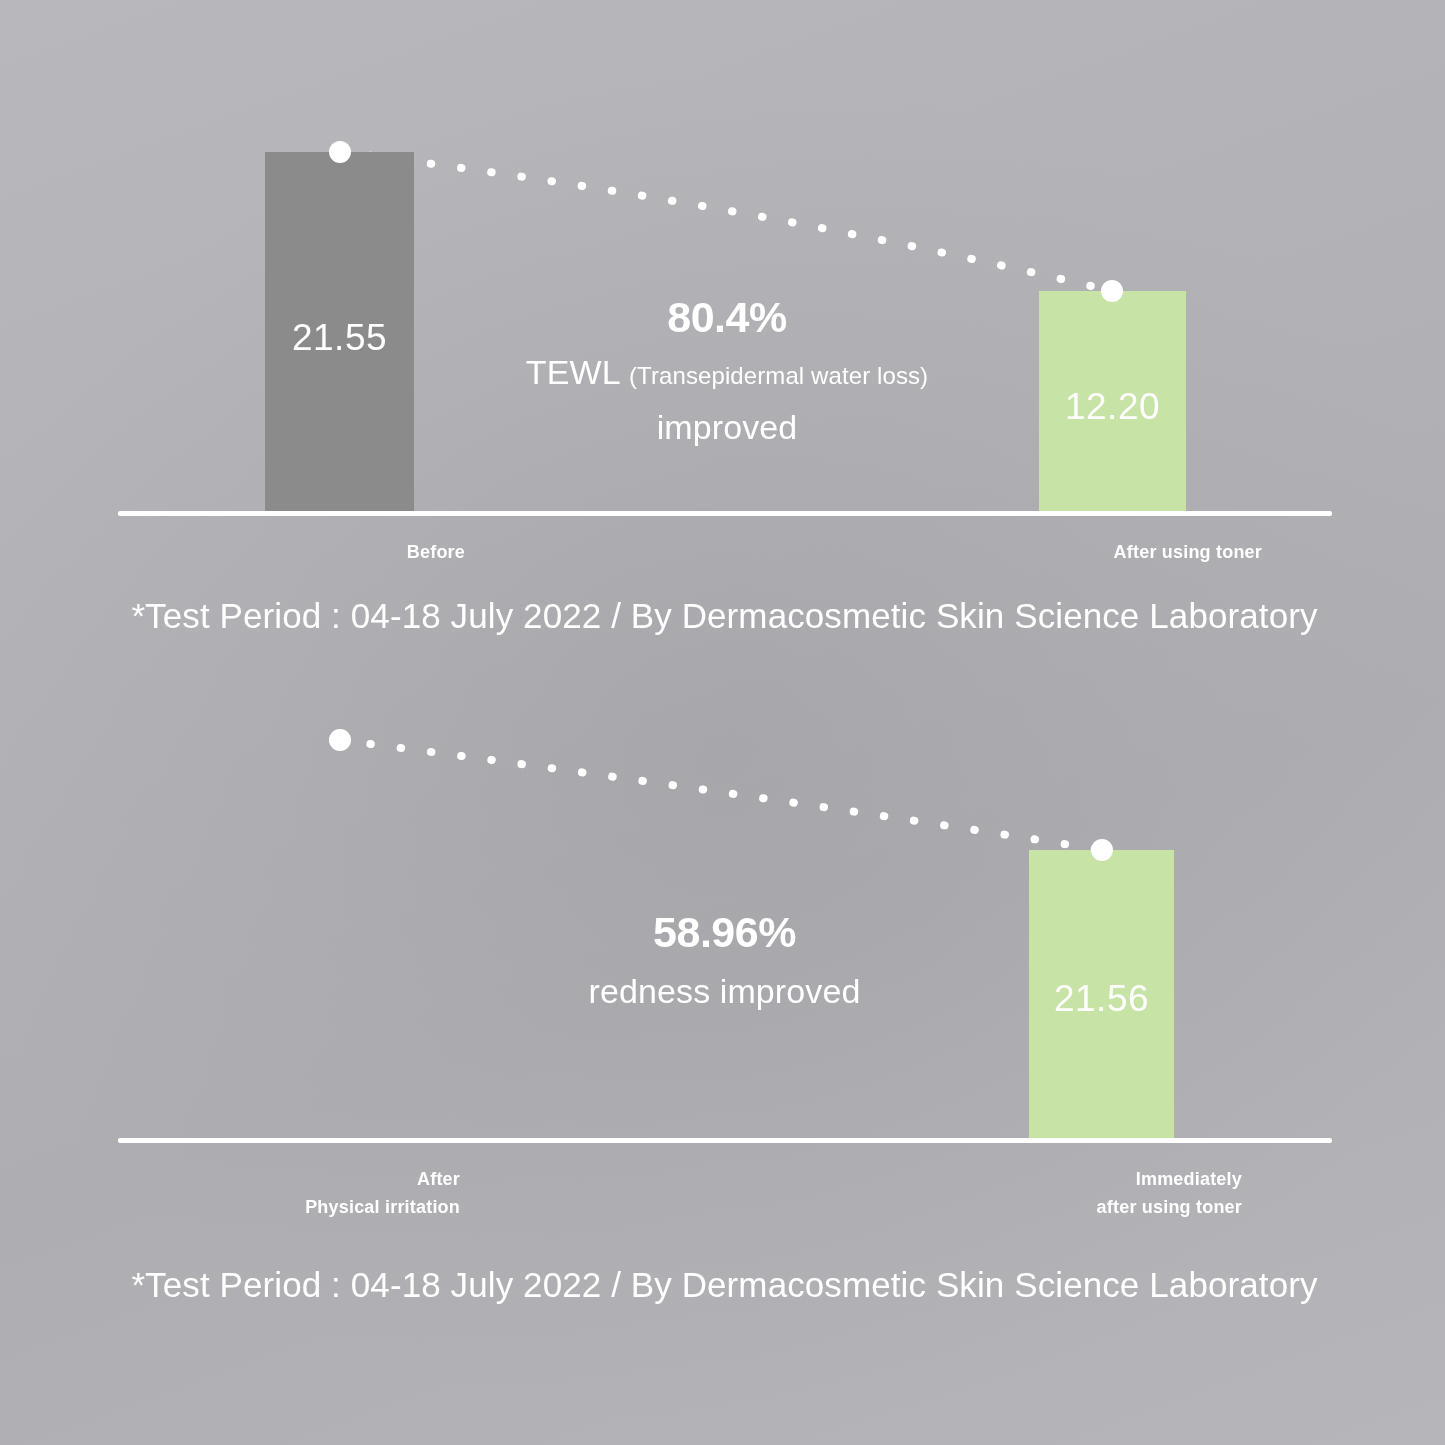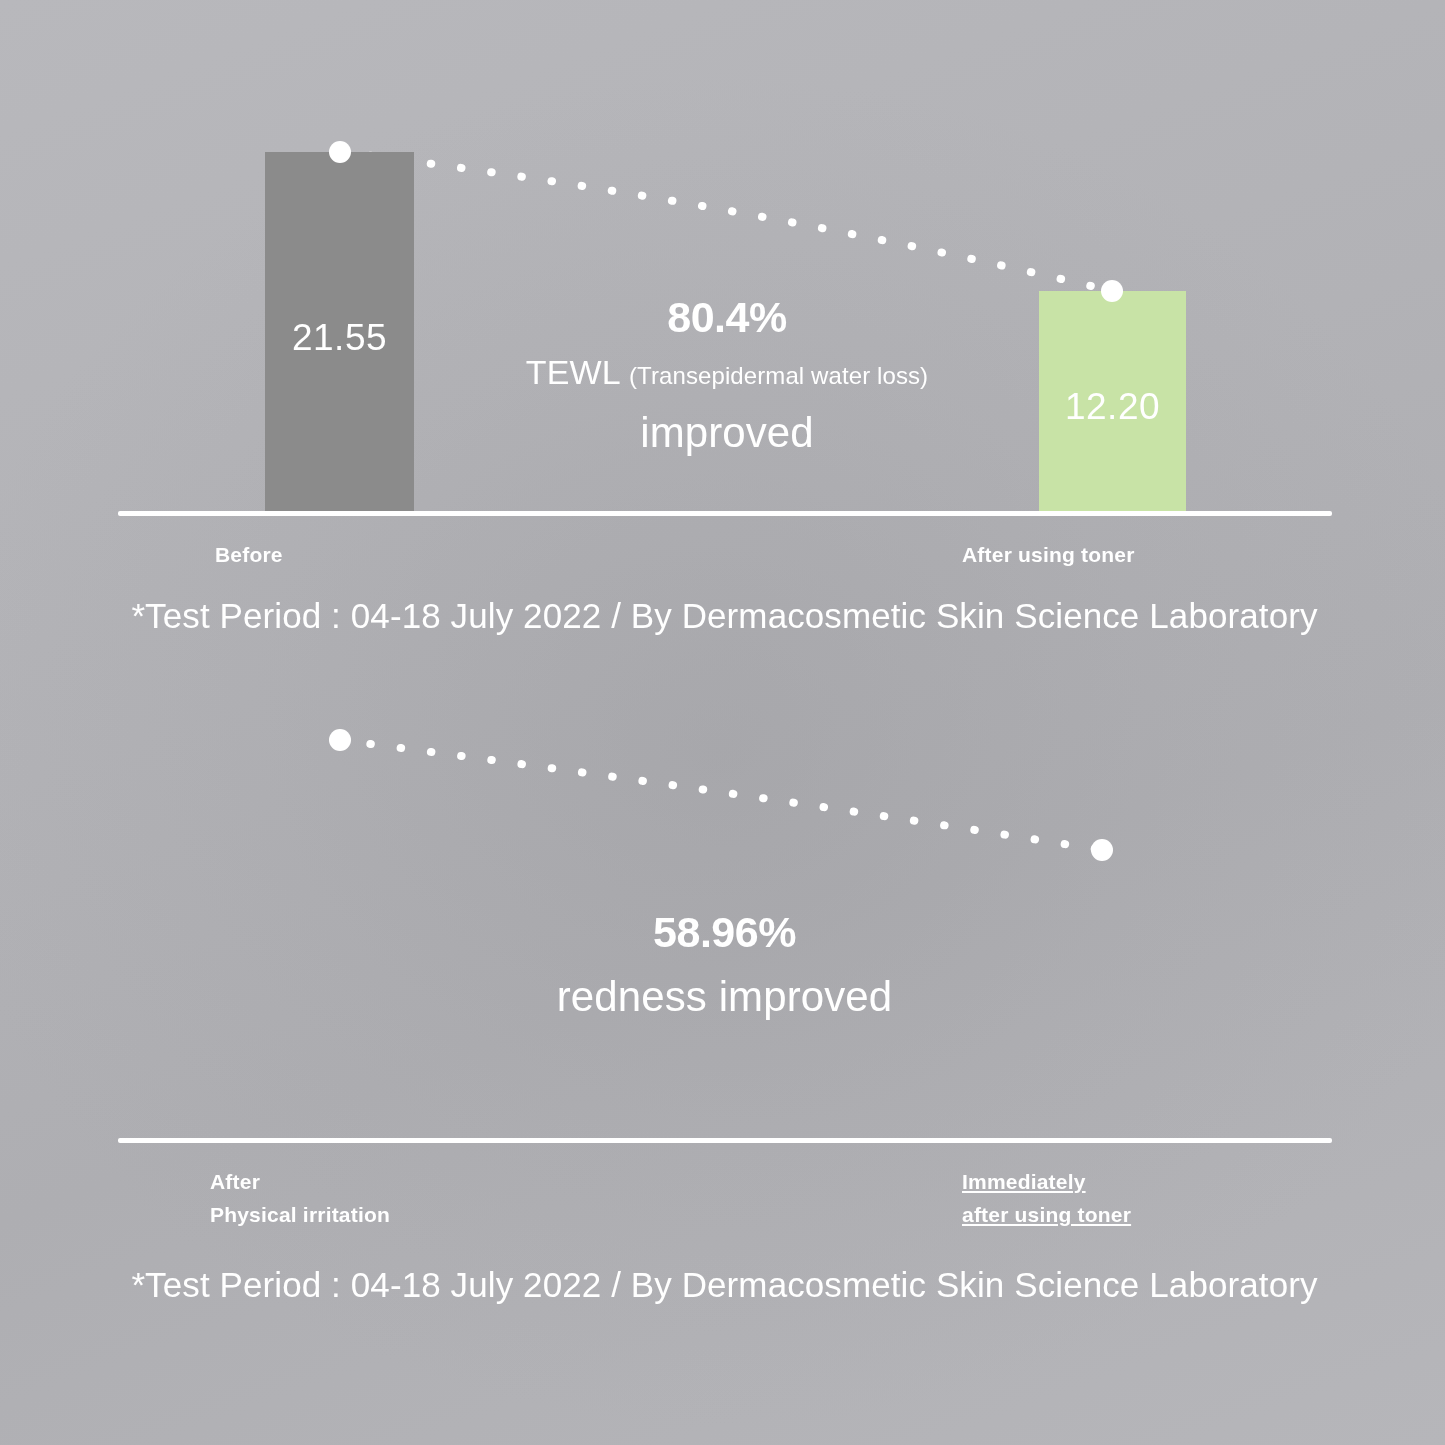--- a/index.html
+++ b/index.html
@@ -52,22 +52,22 @@
     width: 100%;
     text-align: center;
     font-size: 37px;
     font-weight: 400;
     letter-spacing: 0.5px;
     color: #ffffff;
   }
 
   .axis-label {
     position: absolute;
-    text-align: left;
-    font-size: 21px;
+    text-align: right;
+    font-size: 18px;
     font-weight: 700;
     line-height: 1.58;
     color: #ffffff;
     letter-spacing: 0.2px;
   }
 
   .center-text {
     position: absolute;
     text-align: center;
     color: #ffffff;
@@ -81,21 +81,21 @@
   .subline {
     font-size: 34px;
     font-weight: 400;
     line-height: 1.35;
     letter-spacing: 0.1px;
   }
   .subline .small {
     font-size: 24px;
   }
   .subline2 {
-    font-size: 42px;
+    font-size: 34px;
     font-weight: 400;
     line-height: 1.35;
     letter-spacing: 0.1px;
   }
 
   .footnote {
     position: absolute;
     left: 0;
     width: 1445px;
     text-align: center;
@@ -151,37 +151,40 @@
     <div class="footnote" style="top:596px;">*Test Period : 04-18 July 2022 / By Dermacosmetic Skin Science Laboratory</div>
   </div>
 
   <div class="chart-block" style="top:660px;height:660px;">
 
     <svg class="connector" width="1445" height="660">
       <path d="M 338 80 Q 725 130 1100 190" fill="none" stroke="#ffffff" stroke-width="8" stroke-linecap="round" stroke-dasharray="0.5 30"></path>
     </svg>
 
 
+    <div class="bar green" style="left:1027px; top:190px; width:145px; height:288px;">
+      <div class="bar-value" style="top:128px;">21.56</div>
+    </div>
 
     <div style="position:absolute;left:327px;top:69px;width:22px;height:22px;border-radius:50%;background:#ffffff;"></div>
     <div style="position:absolute;left:1089px;top:179px;width:22px;height:22px;border-radius:50%;background:#ffffff;"></div>
 
     <div class="center-text" style="left:400px; top:250px; width:645px;">
       <div class="headline">58.96%</div>
       <div class="subline2" style="margin-top:14px;">redness improved</div>
     </div>
 
     <div class="axis-line" style="left:116px; top:478px; width:1214px;"></div>
 
     <div class="axis-label" style="left:208px; top:505px; width:250px;">
       <div>After</div>
       <div>Physical irritation</div>
     </div>
 
-    <div class="axis-label" style="left:960px; top:505px; width:280px;text-decoration:underline;">
+    <div class="axis-label" style="left:960px; top:505px; width:280px;">
       <div>Immediately</div>
       <div>after using toner</div>
     </div>
 
     <div class="footnote" style="top:605px;">*Test Period : 04-18 July 2022 / By Dermacosmetic Skin Science Laboratory</div>
   </div>
 
 </div>
 
 </body></html>

